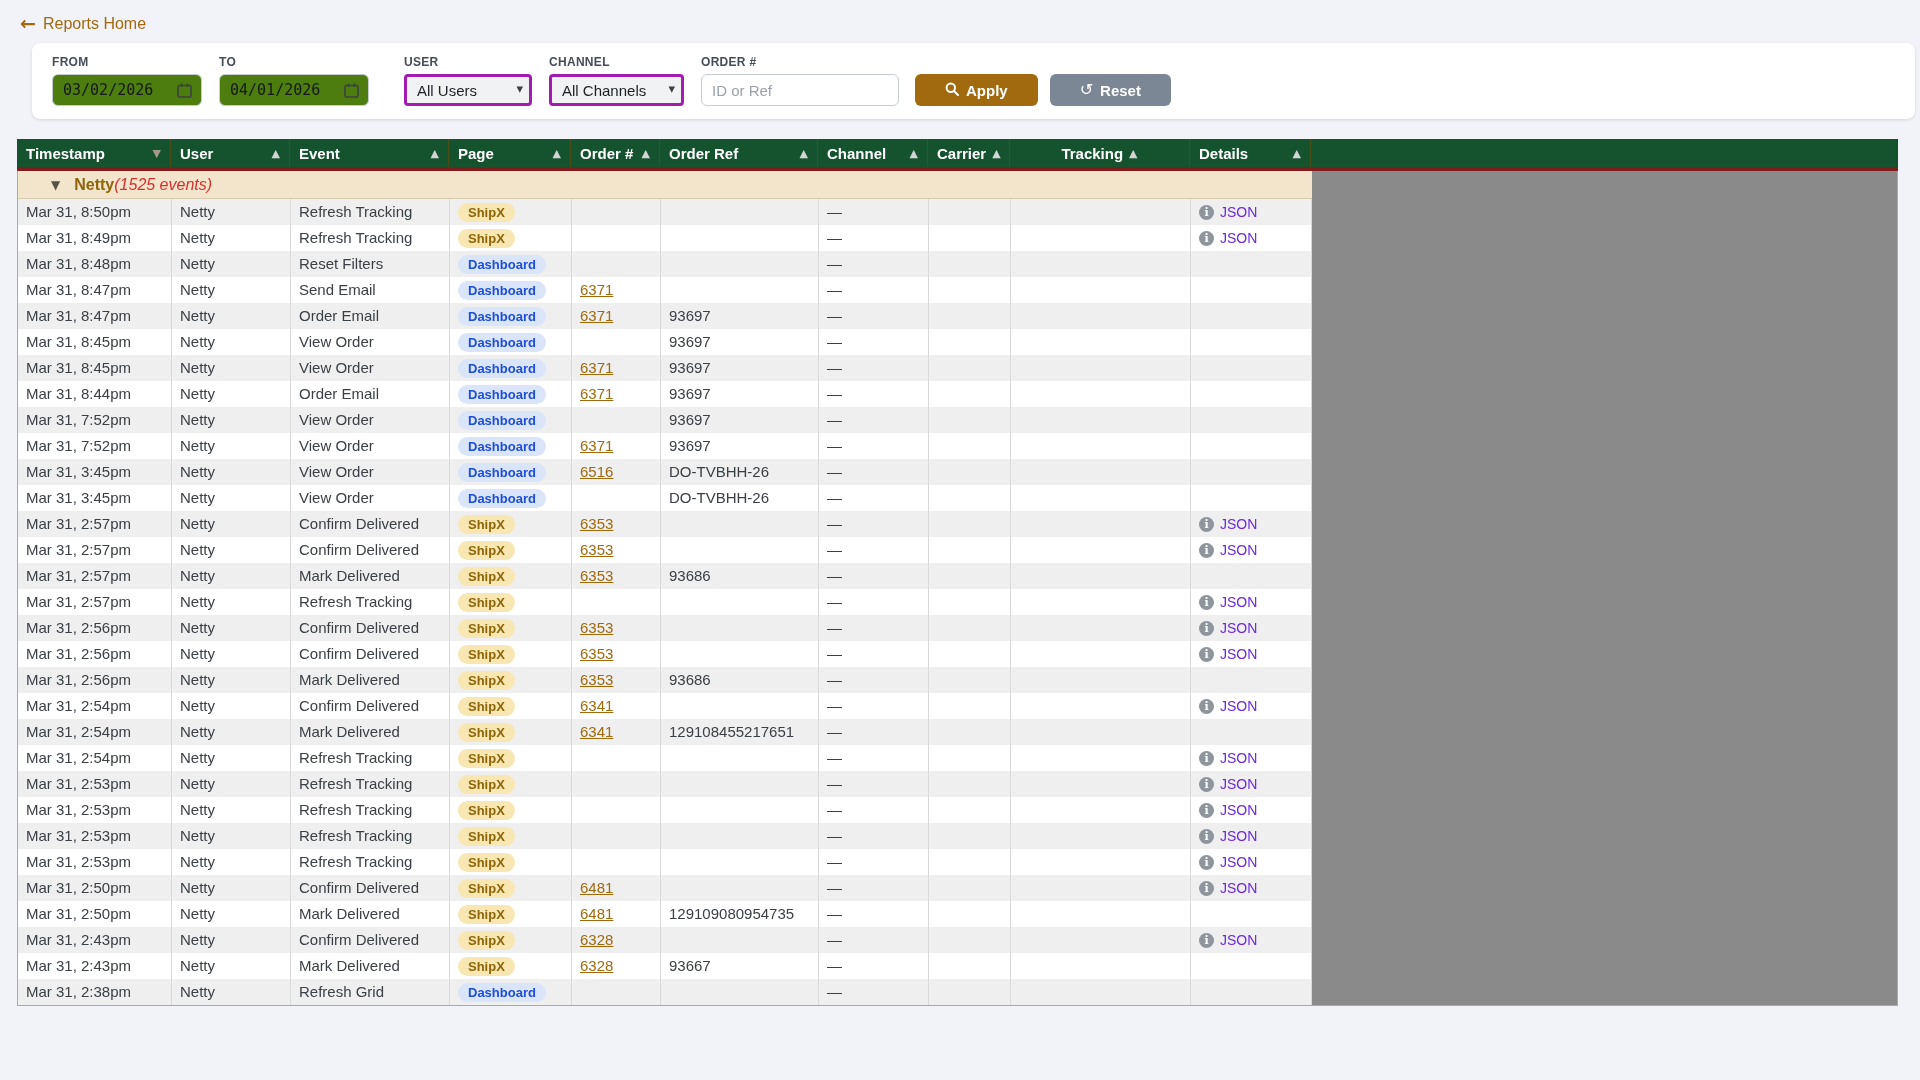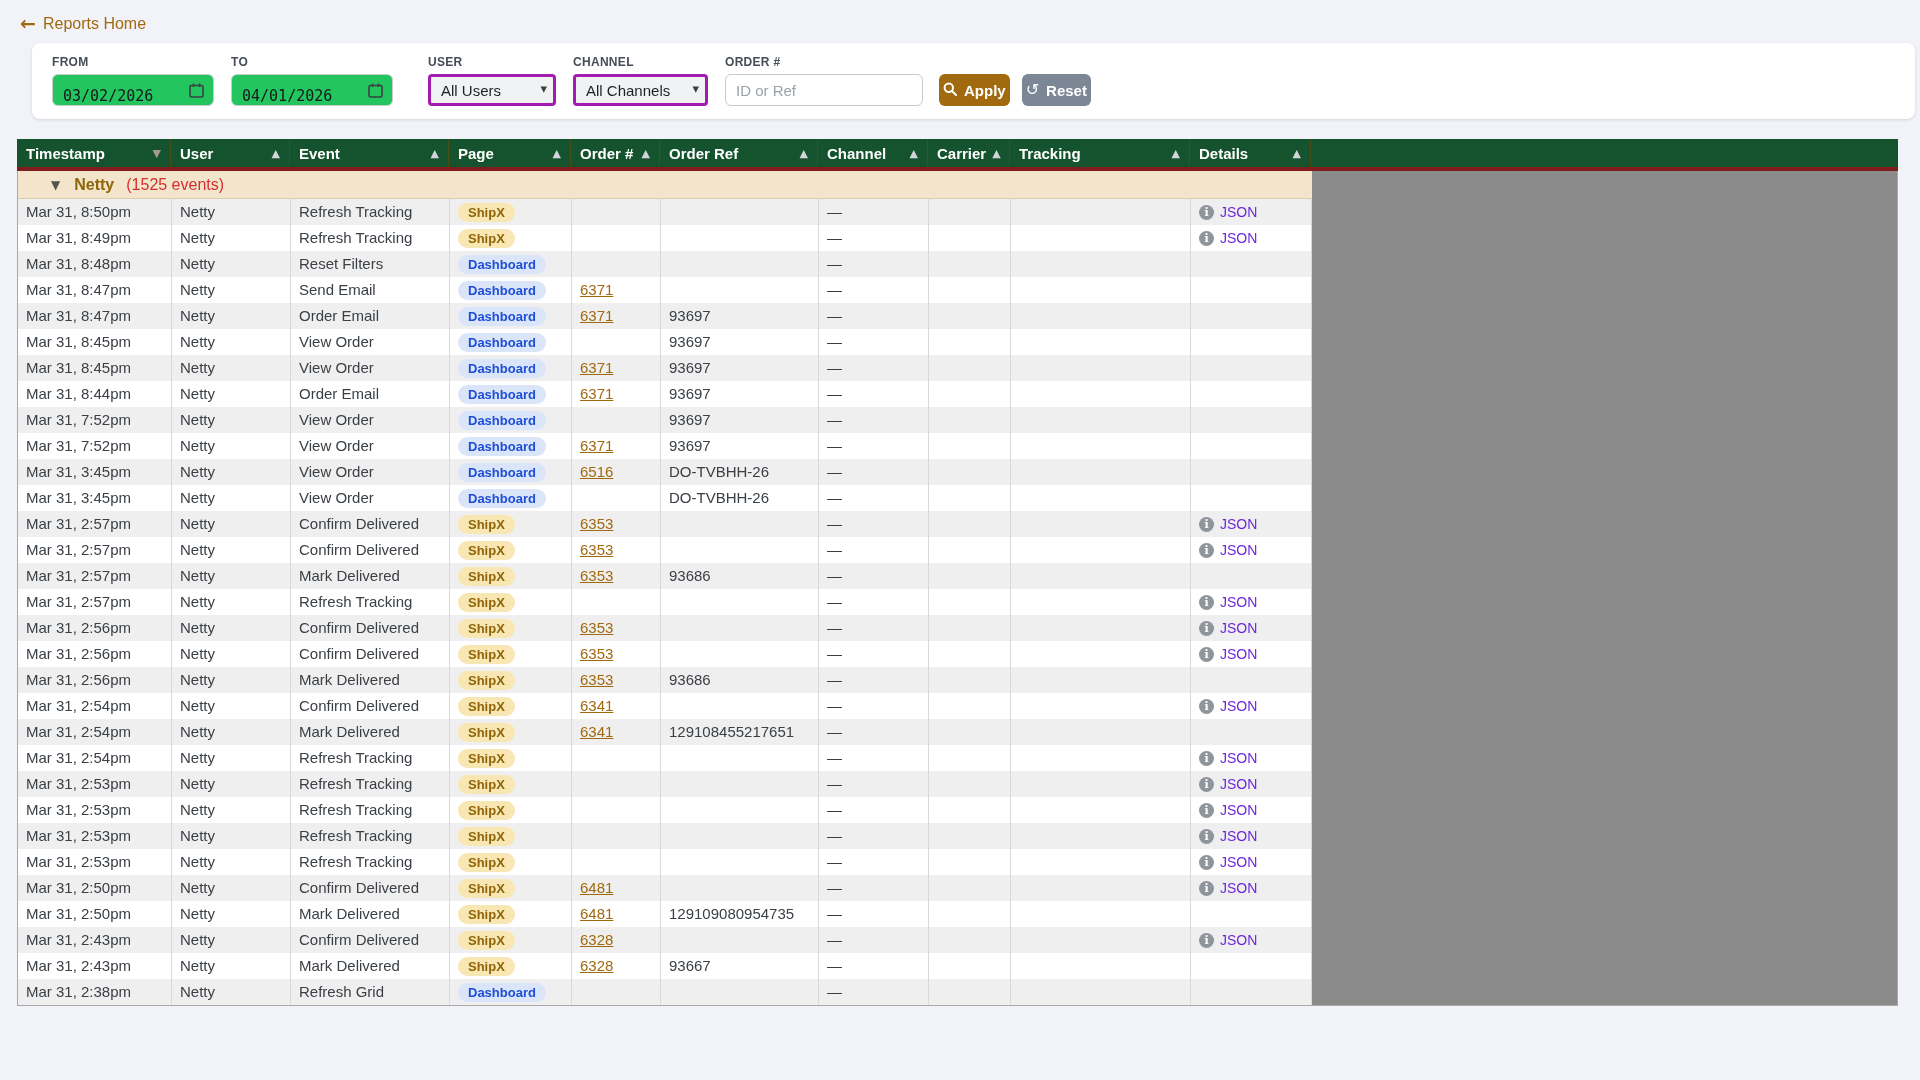--- a/index.html
+++ b/index.html
@@ -16,58 +16,58 @@
   .reports-home{display:flex;align-items:center;gap:7px;color:#a1690e;font-size:16px;text-decoration:none;cursor:pointer;}
   .back-arrow{font-family:"DejaVu Sans",sans-serif;font-size:19px;font-weight:bold;line-height:1;}
   
   .filter-card{
     margin-left:32px;width:1883px;box-sizing:border-box;height:76px;
     background:#fff;border-radius:8px;box-shadow:0 1px 3px rgba(25,35,60,.14);
     display:flex;align-items:flex-end;gap:17px;padding:12px 20px 13px 20px;
   }
   .field{display:flex;flex-direction:column;gap:5px;}
   .flabel{font-size:12px;font-weight:bold;color:#454d58;letter-spacing:.3px;}
-  .date-box{position:relative;width:162px;height:32px;border:1px solid #c6cbd2;border-radius:6px;background:#22c55e;display:flex;align-items:flex-end;padding:0 10px;box-sizing:border-box;}
+  .date-box{position:relative;width:150px;height:32px;border:1px solid #c6cbd2;border-radius:6px;background:#4d7c0f;display:flex;align-items:center;padding:0 10px;box-sizing:border-box;}
   .date-box input{border:none;outline:none;background:transparent;font-family:"DejaVu Sans Mono",monospace;font-size:15px;color:#16181b;width:112px;padding:0;}
   .cal-icon{position:absolute;right:9px;top:8px;}
   .sel-box{position:relative;width:128px;height:32px;}
   .sel-box.wide{width:135px;}
   .sel-box select{
     -webkit-appearance:none;appearance:none;width:100%;height:100%;
     border:3px solid #a21caf;border-radius:4px;background:#f1f2f3;
     font-family:"Liberation Sans",sans-serif;font-size:15px;color:#1d2024;padding:0 26px 0 10px;
   }
   .chev{position:absolute;right:9px;top:7px;color:#3c4043;font-size:13px;pointer-events:none;font-family:"DejaVu Sans",sans-serif;}
   .text-input{height:32px;border:1px solid #c6cbd2;border-radius:6px;font-size:15px;padding:0 10px;color:#1d2024;box-sizing:border-box;font-family:"Liberation Sans",sans-serif;background:#fff;outline:none;}
   .text-input::placeholder{color:#9aa1ab;}
   .ti-event{width:216px;}
   .ti-order{width:198px;}
-  .btn{height:32px;border:none;border-radius:6px;color:#fff;font-size:15px;font-weight:bold;display:flex;align-items:center;gap:7px;padding:0 4px;cursor:pointer;font-family:"Liberation Sans",sans-serif;}
+  .btn{height:32px;border:none;border-radius:6px;color:#fff;font-size:15px;font-weight:bold;display:flex;align-items:center;gap:7px;padding:0 30px;cursor:pointer;font-family:"Liberation Sans",sans-serif;}
   .btn-apply{background:#a16a0e;margin-left:-1px;}
   .btn-reset{background:#7b8795;margin-left:-5px;}
   .undo-glyph{font-family:"DejaVu Sans",sans-serif;font-size:16px;font-weight:normal;line-height:1;}
   
   .grid{margin:20px 0 0 17px;width:1881px;}
   .grid-header{display:flex;height:28px;background:#14532d;border-bottom:4px solid #7f1d1d;}
   .hcell{display:flex;align-items:center;justify-content:space-between;color:#fff;font-weight:bold;font-size:15px;padding:0 9px;box-sizing:border-box;border-right:1px solid rgba(110,74,8,.6);cursor:pointer;}
   .hfill{flex:1;border-right:none;cursor:default;}
   .sort-arrow{font-size:11px;color:#d2d4d8;margin-left:6px;font-family:"DejaVu Sans",sans-serif;}
   .sort-arrow.desc{color:#a39a8b;}
   .grid-body{background:#8a8a8a;border:1px solid #a9a9a9;border-top:none;box-sizing:border-box;width:1881px;}
   .group-row{width:1294px;height:28px;background:#f2e5cc;display:flex;align-items:center;padding-left:33px;box-sizing:border-box;border-bottom:1px solid #d8cbae;cursor:pointer;}
   .group-arrow{color:#55524b;font-size:12px;font-family:"DejaVu Sans",sans-serif;}
   .group-user{color:#8f6508;font-weight:bold;font-size:16px;margin-left:14px;}
-  .group-count{color:#d3302f;font-size:16px;margin-left:12px;}
+  .group-count{color:#d3302f;font-size:16px;font-style:italic;}
   .rows{width:1294px;}
   .row{display:flex;height:26px;}
   .row.odd{background:#efefef;}
   .row.even{background:#fff;}
   .cell{box-sizing:border-box;padding:0 6px 0 8px;font-size:15px;color:#3b4046;line-height:26px;border-right:1px solid #d9d9d9;white-space:nowrap;overflow:hidden;display:flex;align-items:center;}
   .c0{width:154px;}.c1{width:119px;}.c2{width:159px;}.c3{width:122px;}.c4{width:89px;}
-  .c5{width:158px;}.c6{width:110px;}.c7{width:82px;}.c8{width:180px;}.c9{width:121px;}
+  .c5{width:158px;}.c6{width:110px;}.c7{width:82px;}.c8{width:180px;justify-content:center;}.c9{width:121px;}
   .badge{display:inline-block;border-radius:10px;font-size:13px;font-weight:bold;padding:0 10px;line-height:19px;}
   .badge-shipx{background:#f8e7b3;color:#8f6508;}
   .badge-dashboard{background:#dbe5f9;color:#1d4ed8;}
   .order-link{color:#a1690e;text-decoration:underline;cursor:pointer;}
   .details-wrap{display:flex;align-items:center;gap:6px;cursor:pointer;}
   .info-icon{width:15px;height:15px;border-radius:50%;background:#8f959c;color:#fff;font-size:11px;font-weight:bold;display:flex;align-items:center;justify-content:center;font-family:"DejaVu Serif",serif;line-height:1;}
   .json-label{font-size:14px;color:#6d28d9;}
 </style>
 </head>
 <body>

